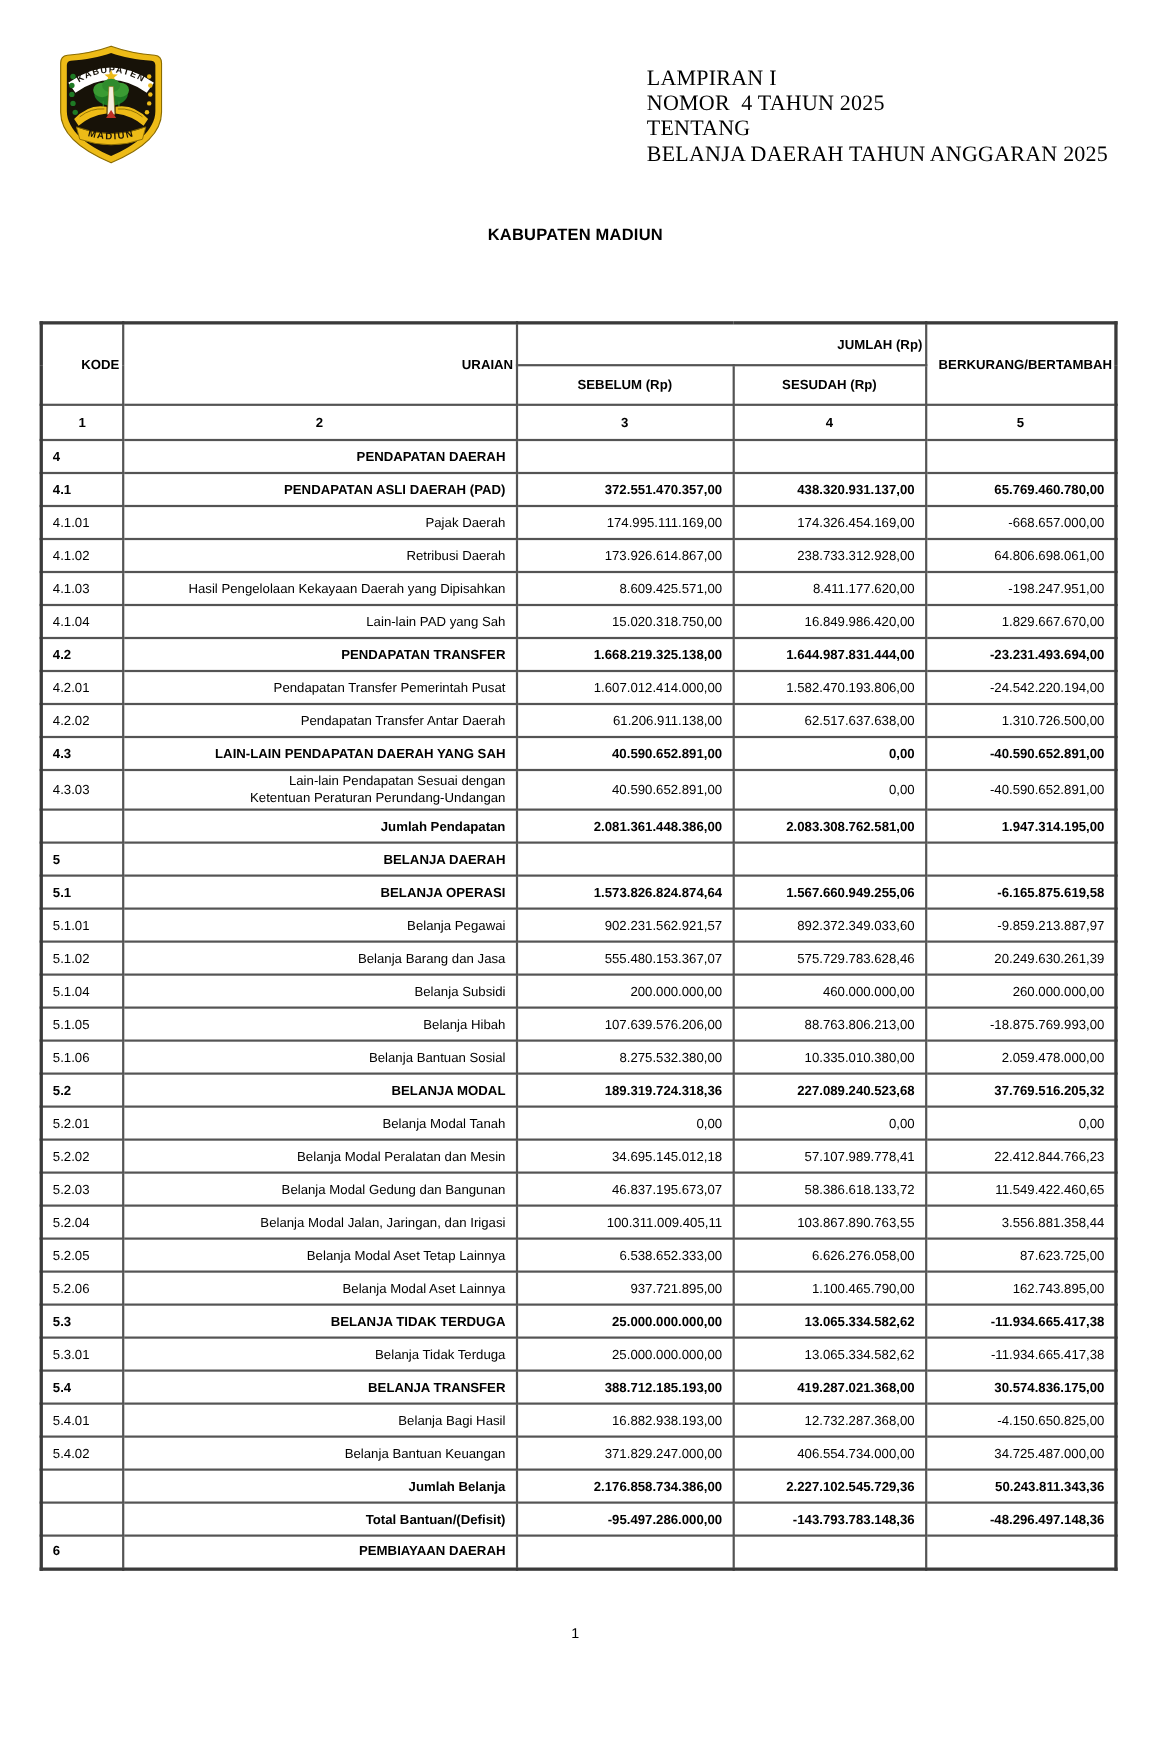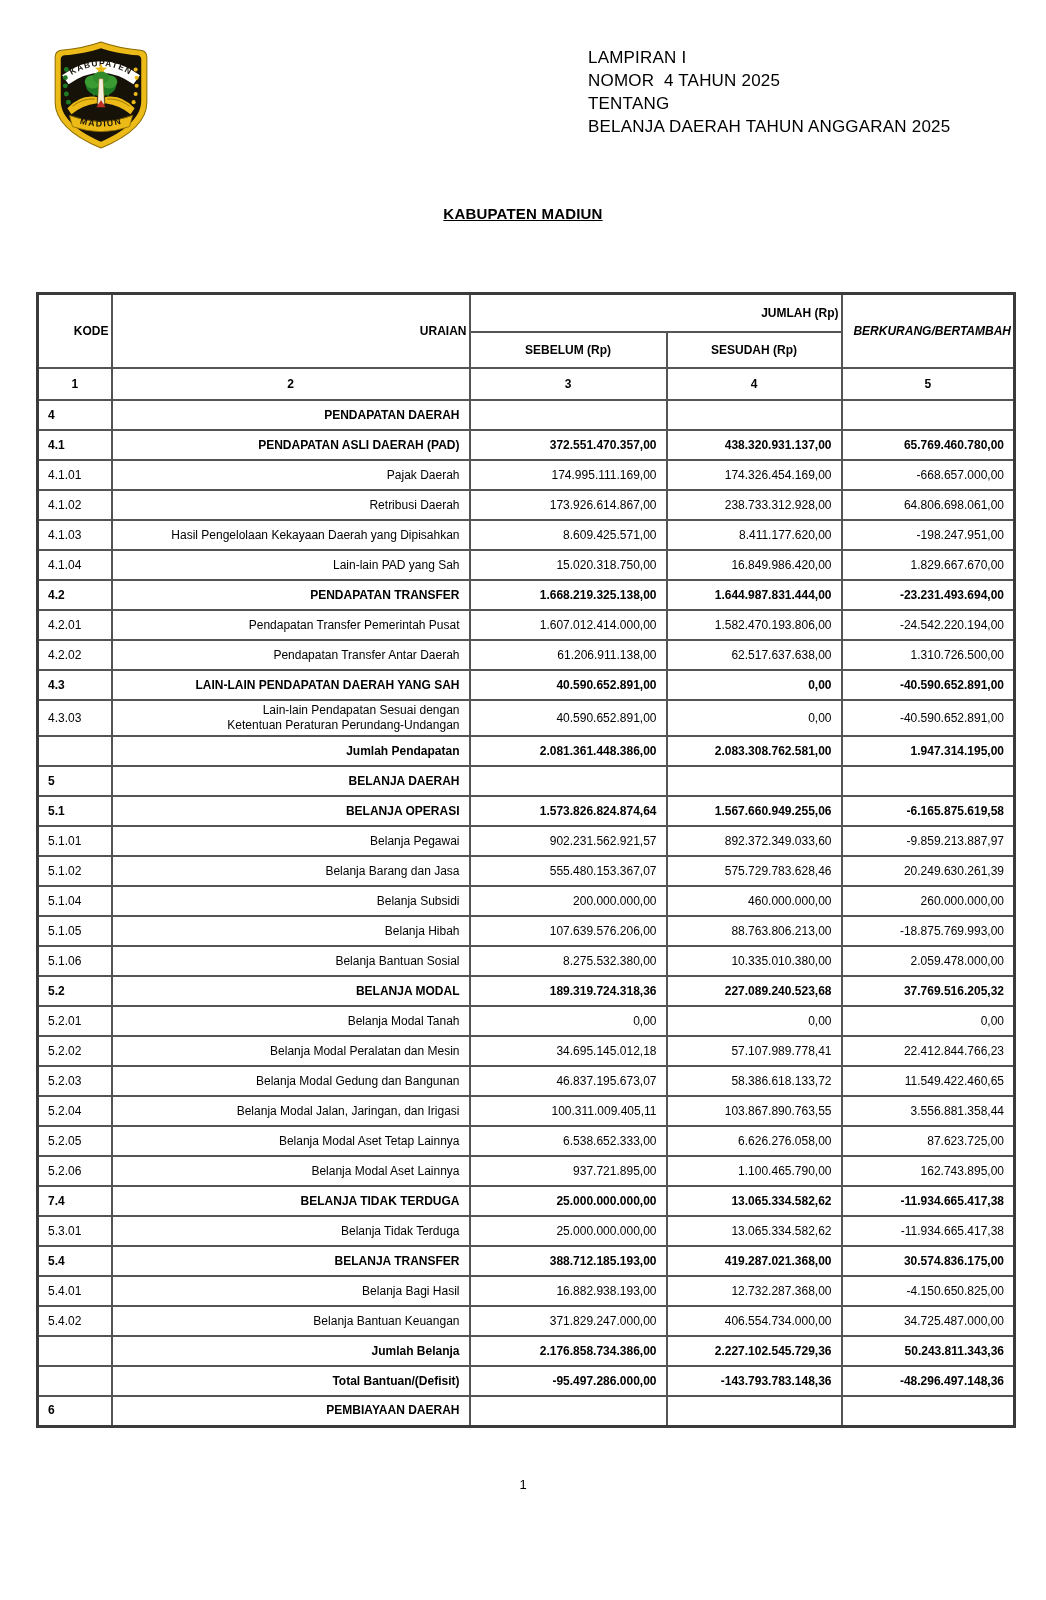--- a/index.html
+++ b/index.html
@@ -6,45 +6,44 @@
   body {
     width:1046px; height:1600px;
     font-family:"Liberation Sans", sans-serif;
     color:#000;
   }
   .page { position:relative; width:1046px; height:1600px; overflow:hidden; background:#fff; }
 
   .logo { position:absolute; left:50px; top:41px; width:102px; height:108px; }
 
   .lampiran {
-    position:absolute; left:588px; top:46px;
-    font-size:17px; line-height:23px; letter-spacing:0.2px;
+    position:absolute; left:588px; top:60px;
+    font-size:20px; line-height:23px; letter-spacing:0.2px;font-family:Liberation Serif, serif;
   }
   .lampiran div { white-space:pre; }
 
   .title {
     position:absolute; left:0; top:202px; width:1046px;
     text-align:center; font-weight:bold; font-size:15px; line-height:24.5px;
     letter-spacing:0.2px;
-    text-decoration:underline;
   }
 
   table.apbd {
     position:absolute; left:36px; top:292px; width:977px;
     border-collapse:collapse; table-layout:fixed;
     border:3px solid #3a3a3a;
   }
   table.apbd th, table.apbd td { border:2px solid #545454; }
   table.apbd th {
     font-size:12px; font-weight:bold; text-align:center; vertical-align:middle; padding:2px;
   }
   tr.hrow1 th { height:32px;text-align:right; }
   tr.hrow2 th { height:30px; }
   tr.numrow th { height:26px; font-weight:bold; }
-  th.berkurang { white-space:nowrap; font-size:11.5px; padding:2px 1px;font-style:italic; }
+  th.berkurang { white-space:nowrap; font-size:11.5px; padding:2px 1px; }
 
   table.apbd td {
     font-size:12px; line-height:15px; padding:2px 9px;
     height:30px; box-sizing:border-box; vertical-align:middle;
     overflow:hidden;
   }
   td.col-kode  { text-align:left; padding-left:12px; }
   td.col-uraian{ text-align:right; white-space:pre-line; }
   td.col-num   { text-align:right; }
   tr.bold td   { font-weight:bold; }
@@ -335,21 +334,21 @@
           <td class="col-num">87.623.725,00</td>
         </tr>
         <tr>
           <td class="col-kode">5.2.06</td>
           <td class="col-uraian">Belanja Modal Aset Lainnya</td>
           <td class="col-num">937.721.895,00</td>
           <td class="col-num">1.100.465.790,00</td>
           <td class="col-num">162.743.895,00</td>
         </tr>
         <tr class="bold">
-          <td class="col-kode">7.4</td>
+          <td class="col-kode">5.3</td>
           <td class="col-uraian">BELANJA TIDAK TERDUGA</td>
           <td class="col-num">25.000.000.000,00</td>
           <td class="col-num">13.065.334.582,62</td>
           <td class="col-num">-11.934.665.417,38</td>
         </tr>
         <tr>
           <td class="col-kode">5.3.01</td>
           <td class="col-uraian">Belanja Tidak Terduga</td>
           <td class="col-num">25.000.000.000,00</td>
           <td class="col-num">13.065.334.582,62</td>

